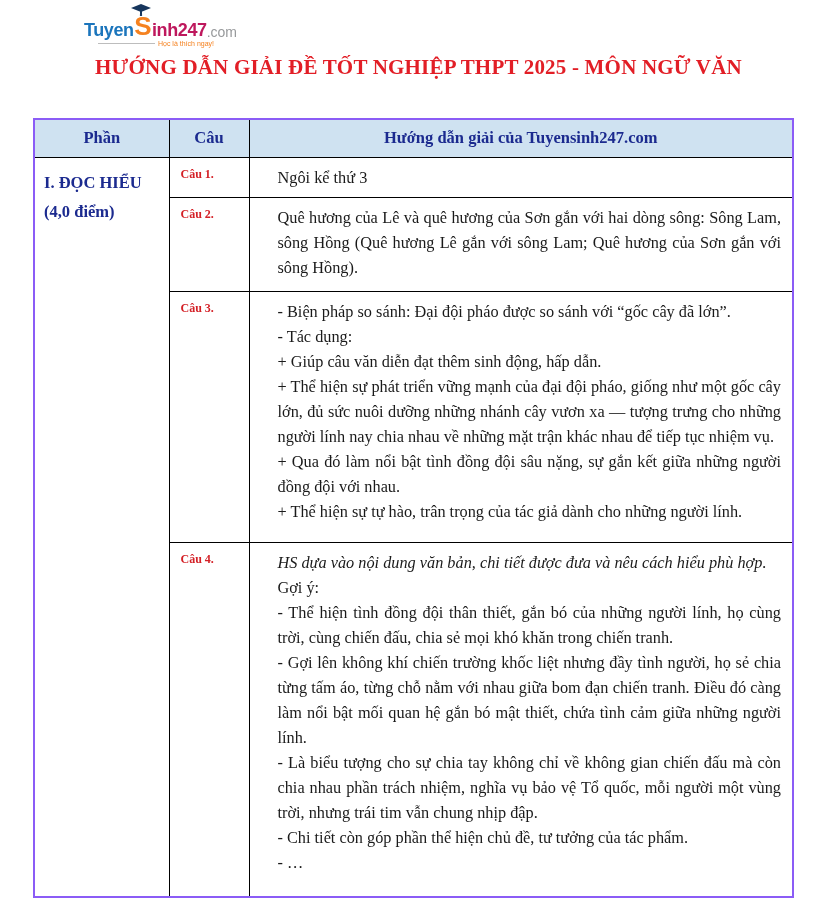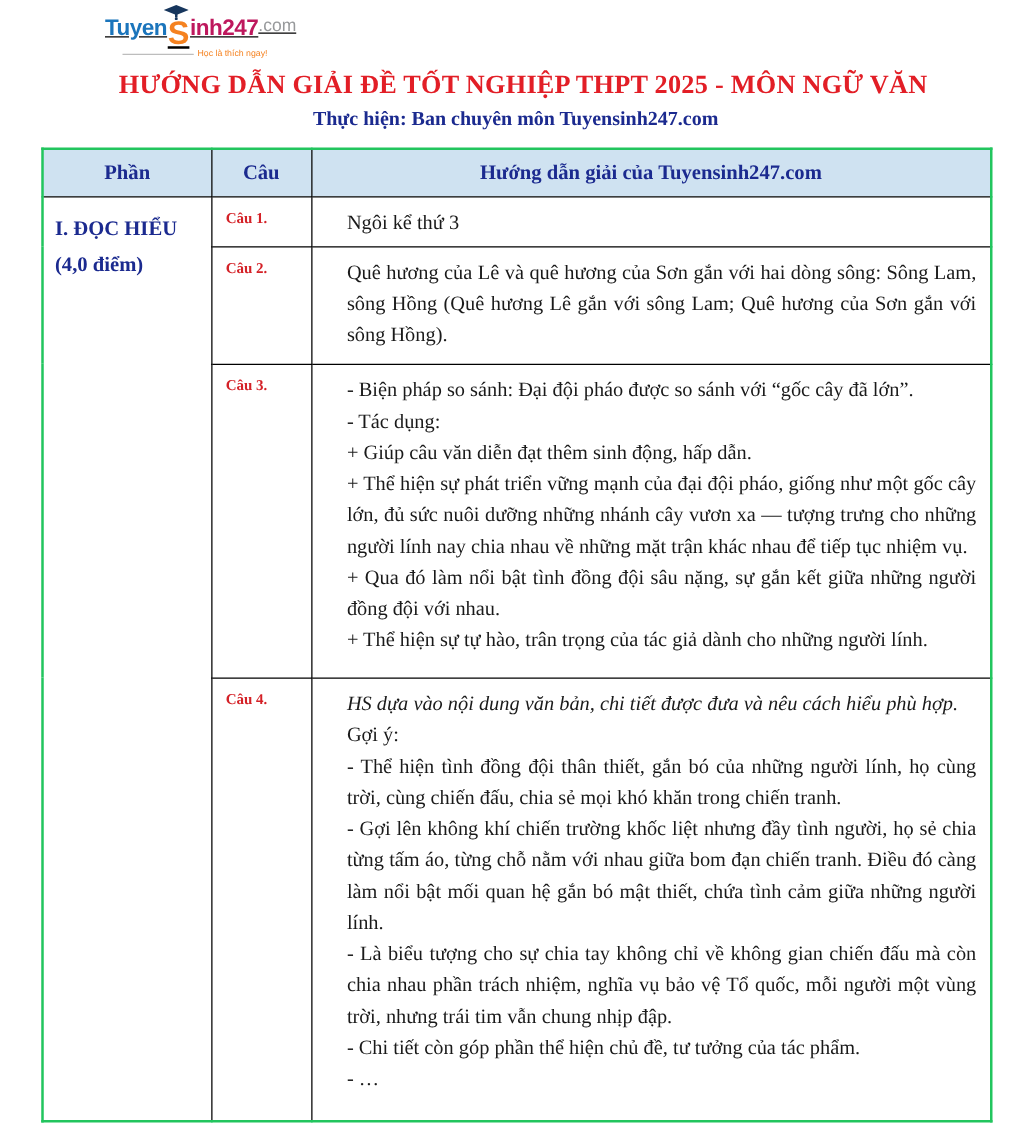--- a/index.html
+++ b/index.html
@@ -19,22 +19,21 @@
     left: 84px;
     top: 13px;
     width: 130px;
   }
   .logo-main {
     font-family: "Liberation Sans", sans-serif;
     font-weight: bold;
     white-space: nowrap;
     line-height: 1;
     display: flex;
-    align-items: flex-start;
-    text-decoration: underline;
+    align-items: flex-end;
   }
   .logo-tuyen { color: #1b75bc; font-size: 18px; letter-spacing: -0.4px; }
   .logo-s     { color: #f58220; font-size: 26px; position: relative; margin: 0 0.5px; }
   .logo-inh   { color: #be185d; font-size: 18px; letter-spacing: -0.4px; }
   .logo-com   { color: #97999b; font-size: 14px; font-weight: normal; }
   .cap {
     position: absolute;
     top: -9px;
     left: -3px;
     width: 20px;
@@ -81,21 +80,21 @@
   }
 
   
   .solution-table {
     position: absolute;
     left: 33px;
     top: 118px;
     width: 759px;
     border-collapse: collapse;
     table-layout: fixed;
-    border: 2px solid #22c55e;
+    border: 2px solid #8b5cf6;
   }
   .solution-table th,
   .solution-table td {
     border: 1.5px solid #000;
     vertical-align: top;
   }
   .solution-table thead th {
     height: 38px;
     background: #cfe2f1;
     color: #1b2a8f;
@@ -149,21 +148,20 @@
         <span class="logo-inh">inh247</span>
         <span class="logo-com">.com</span>
     </div>
     <div class="logo-tagline-row">
       <span class="tagline-rule"></span>
       <span class="logo-tagline">Học là thích ngay!</span>
     </div>
   </div>
 
   <h1 class="title">HƯỚNG DẪN GIẢI ĐỀ TỐT NGHIỆP THPT 2025 -  MÔN NGỮ VĂN</h1>
-  <h2 class="subtitle">Thực hiện: Ban chuyên môn Tuyensinh247.com</h2>
 
   <table class="solution-table">
     <colgroup>
       <col style="width:135px">
       <col style="width:80px">
       <col style="width:544px">
     </colgroup>
     <thead>
       <tr>
         <th>Phần</th>

